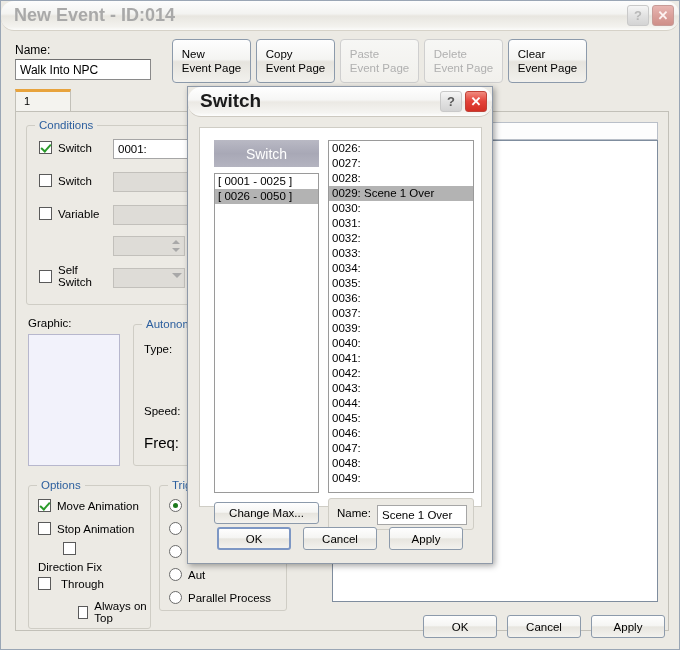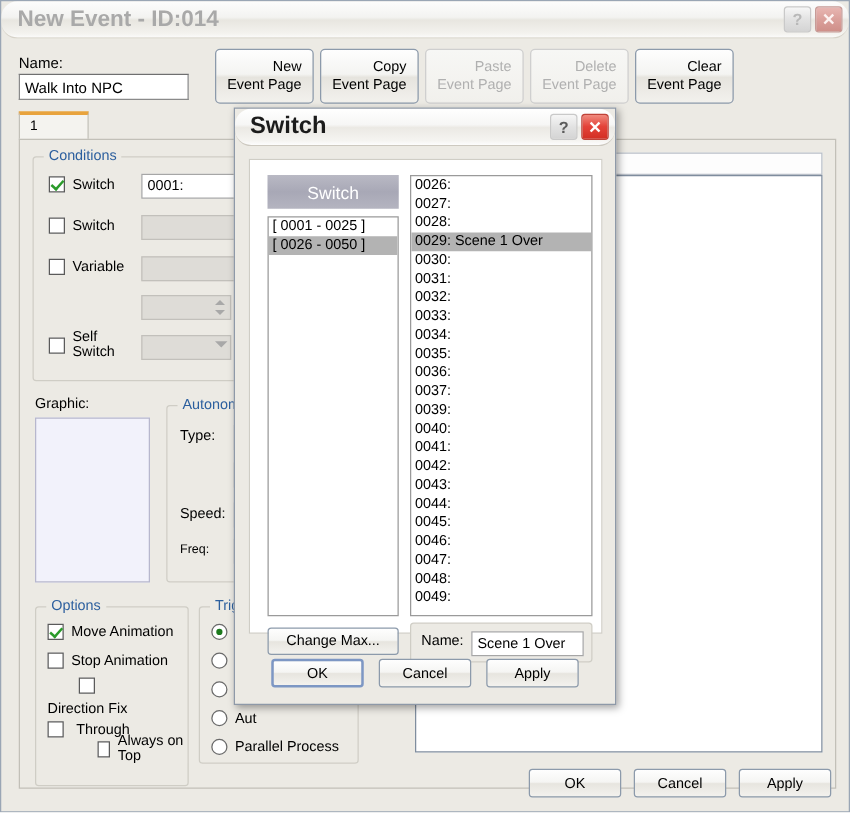--- a/index.html
+++ b/index.html
@@ -125,21 +125,21 @@
     background: linear-gradient(to bottom, #fefefe 0%, #f4f4f2 46%, #e6e4de 52%, #f2f1ed 100%);
     font-family: "Liberation Sans", sans-serif;
     font-size: 11.5px;
     color: #000;
     line-height: 14px;
     display: flex;
     flex-direction: column;
     align-items: center;
     justify-content: center;
     white-space: pre-line;
-    text-align: right;
+    text-align: left;
   }
   .pbtn.disabled {
     color: #b0b0b0;
     border-color: #cfcfcf;
     background: linear-gradient(to bottom, #f7f7f5 0%, #f1f0ec 100%);
   }
 
   
   .tabstrip {
     position: absolute;
@@ -479,21 +479,21 @@
         <div style="position:absolute; left:12px; top:205px; font-size:11.5px; color:#000;">Graphic:</div>
         <div class="graphic-box" style="left:12px; top:222px; width:92px; height:132px;"></div>
 
         <div class="group" style="left:117px; top:212px; width:188px; height:142px;">
           <span class="legend">Autonomous</span>
           <div style="position:absolute; left:10px; top:18px; font-size:11.5px;">Type:</div>
           <div class="field" style="position:absolute; left:53px; top:15px; width:125px;">Fix</div>
           <div class="field dis" style="position:absolute; left:53px; top:45px; width:125px; text-align:center;">Mov</div>
           <div style="position:absolute; left:10px; top:80px; font-size:11.5px;">Speed:</div>
           <div class="field" style="position:absolute; left:53px; top:77px; width:125px;">3:</div>
-          <div style="position:absolute; left:10px; top:109px; font-size:10px;">Freq:</div>
+          <div style="position:absolute; left:10px; top:109px; font-size:15px;">Freq:</div>
           <div class="field" style="position:absolute; left:53px; top:106px; width:125px;">3:</div>
         </div>
 
         <div class="group" style="left:12px; top:373px; width:123px; height:144px;">
           <span class="legend">Options</span>
           <div class="row" style="left:9px; top:13px;">
             <span class="cb checked"></span>
             <span>Move Animation</span>
           </div>
           <div class="row" style="left:9px; top:36px;">
@@ -501,21 +501,21 @@
             <span>Stop Animation</span>
           </div>
           <div class="row" style="left:9px; top:56px;flex-direction:column;">
             <span class="cb"></span>
             <span>Direction Fix</span>
           </div>
           <div class="row" style="left:9px; top:91px;gap:10px;">
             <span class="cb"></span>
             <span>Through</span>
           </div>
-          <div class="row" style="left:9px; top:101px;padding-left:40px;">
+          <div class="row" style="left:9px; top:114px;padding-left:40px;">
             <span class="cb"></span>
             <span>Always on Top</span>
           </div>
         </div>
 
         <div class="group" style="left:143px; top:373px; width:128px; height:126px;">
           <span class="legend">Trigger</span>
           <div class="row" style="left:9px; top:13px;">
             <span class="rb checked"></span>
             <span>Acti</span>

